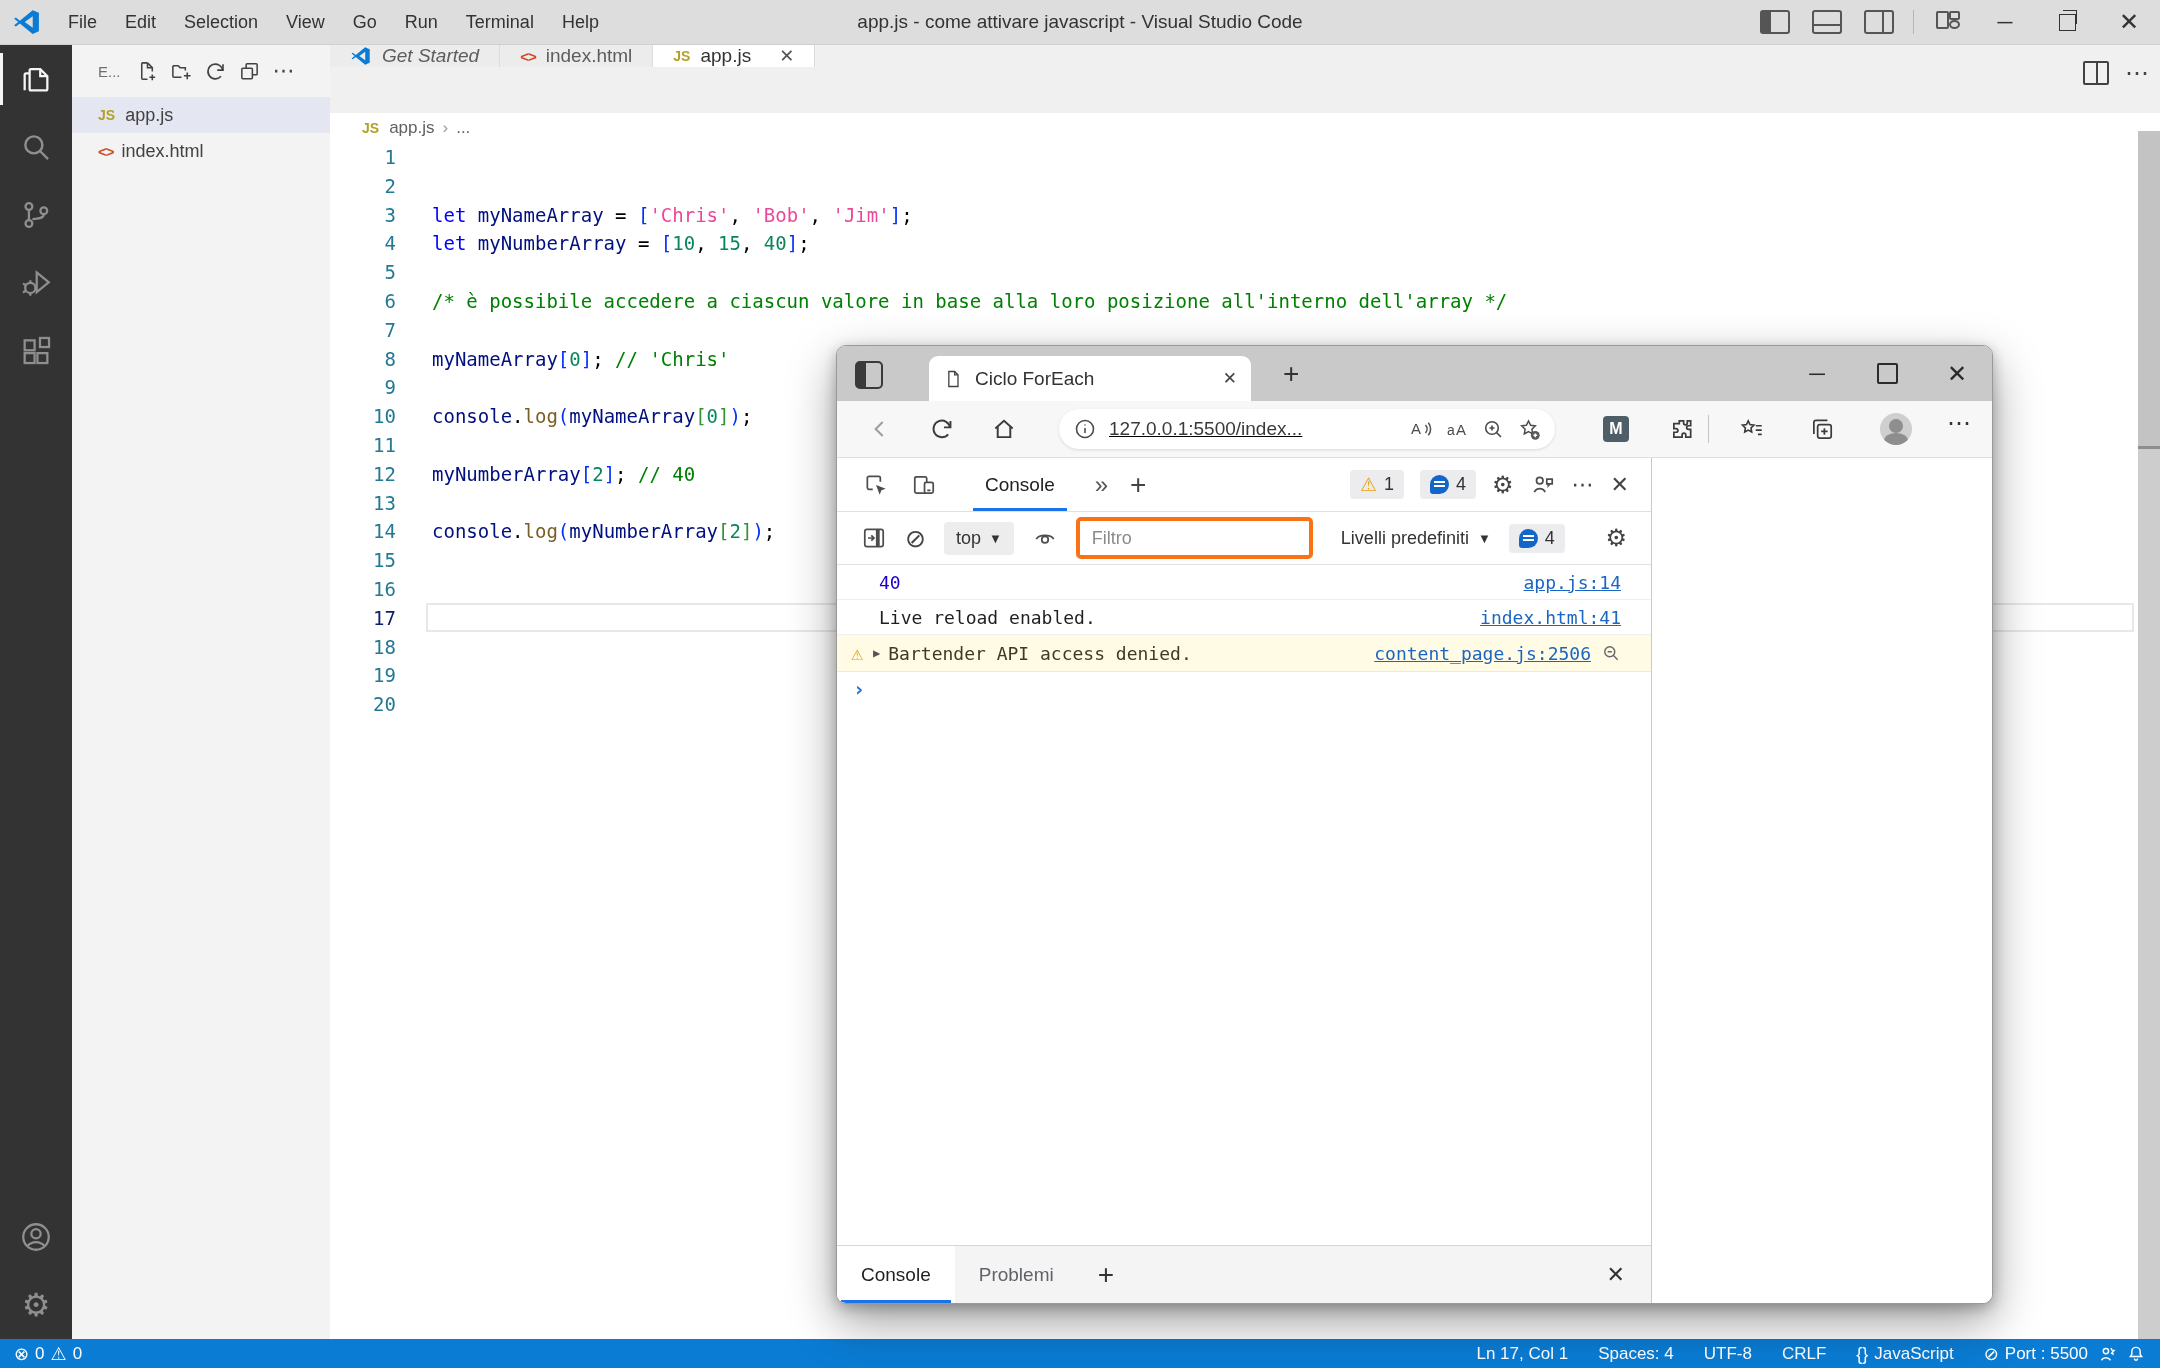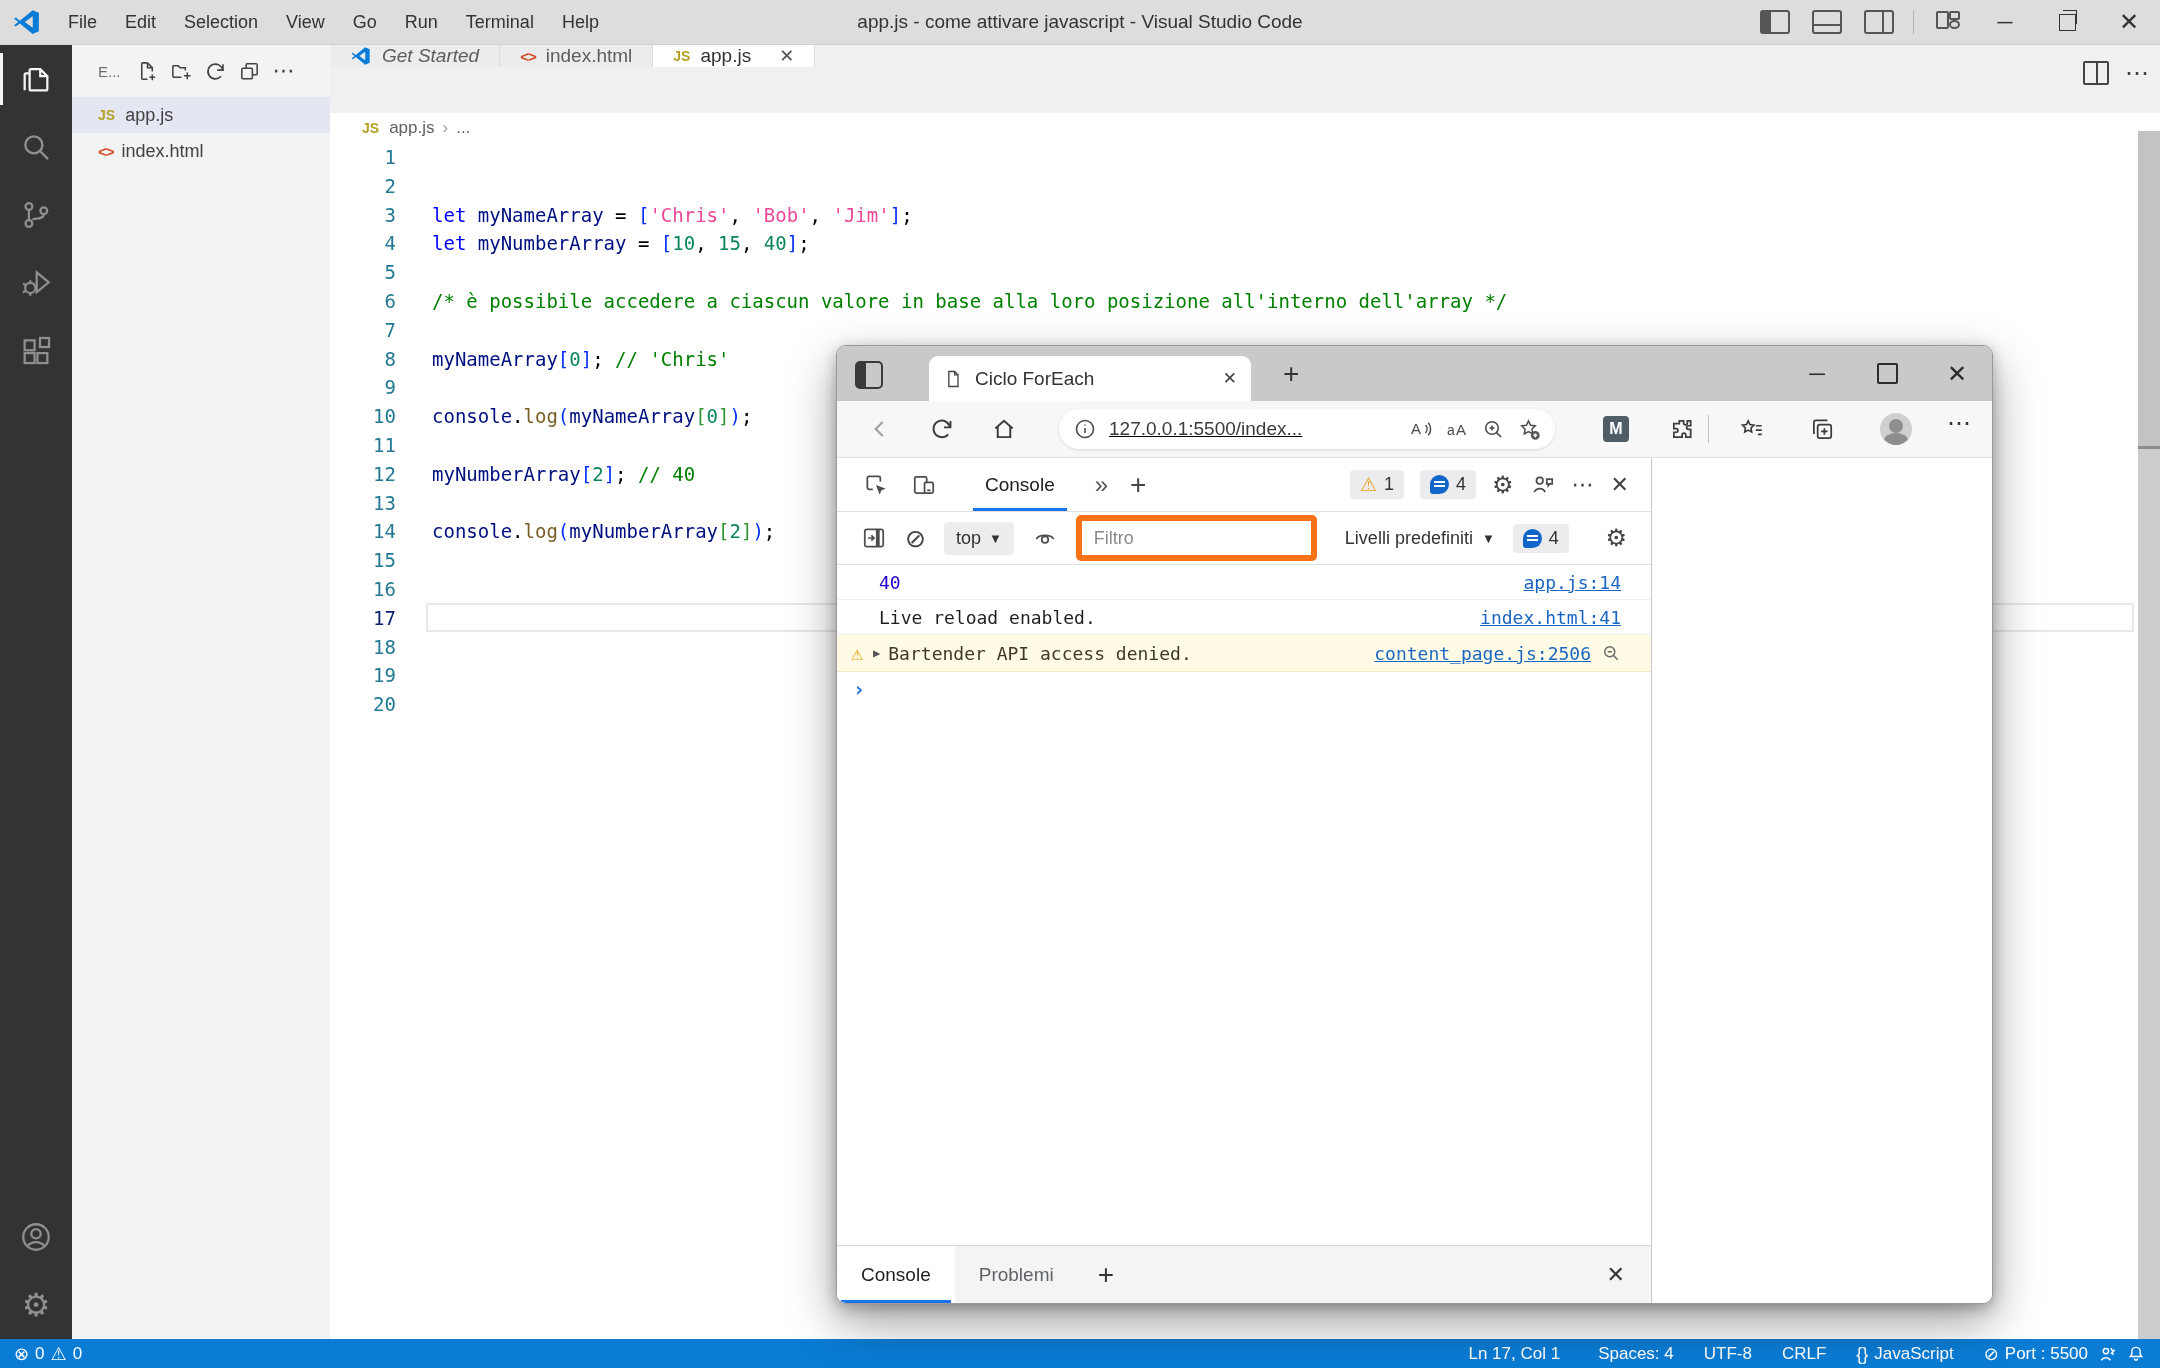--- a/index.html
+++ b/index.html
@@ -117,21 +117,21 @@
   .dt-r1right{margin-left:auto;display:flex;align-items:center;gap:16px;}
   .badge{display:flex;align-items:center;gap:7px;background:#ececee;border-radius:4px;padding:4px 10px;font-size:18px;color:#333;}
   .warn-glyph{color:#e8a117;font-size:19px;line-height:1;}
   .msgdot{width:19px;height:19px;border-radius:50% 50% 50% 3px;background:#1266c9;position:relative;}
   .msgdot::after{content:"";position:absolute;left:4px;top:6px;width:11px;height:2px;background:#fff;box-shadow:0 4px 0 #fff;}
   .dt-x{font-size:22px;color:#444;}
   .dt-gear{font-size:24px;color:#444;line-height:1;}
   .dt-row2{height:52px;border-bottom:1px solid #e0e0e0;display:flex;align-items:center;padding:0 24px;gap:18px;flex:none;}
   .top-pill{display:flex;align-items:center;gap:8px;background:#ededed;border-radius:4px;padding:6px 12px;font-size:18px;color:#333;}
   .caret{font-size:13px;color:#333;}
-  .filter-input{width:205px;height:34px;border:6px solid #f97316;border-radius:5px;font-size:18px;padding:0 12px;
+  .filter-input{width:205px;height:34px;border:4px solid #f97316;border-radius:5px;font-size:18px;padding:0 12px;
     font-family:"Liberation Sans",sans-serif;color:#333;background:#fff;}
   .filter-input::placeholder{color:#8a8a8a;}
   .levels{display:flex;align-items:center;gap:9px;font-size:18px;color:#333;margin-left:10px;}
   .dt-msgs{flex:none;font-family:"DejaVu Sans Mono",monospace;font-size:18px;}
   .msg-row{height:34px;display:flex;align-items:center;border-bottom:1px solid #efefef;padding:0 30px 0 42px;}
   .msg-row .mtext{color:#1f1f1f;}
   .msg-row.num .mtext{color:#1c00cf;}
   .msg-row .sp{flex:1;}
   .srclink{color:#1a66c2;text-decoration:underline;white-space:nowrap;}
   .msg-row.warn{height:36px;background:#fffbe5;border-bottom:1px solid #f4ecc9;padding-left:14px;}
@@ -340,21 +340,21 @@
   </div>
 
   <div class="statusbar">
     <span class="st-item">
       <span class="st-glyph">⊗</span>
       <span>0</span>
       <span class="st-glyph">⚠</span>
       <span>0</span>
     </span>
     <span class="st-right" id="status-right">
-        <span class="st-item" style="margin-right: 8px;">
+        <span class="st-item" style="margin-right: 0px;">
           <span>Ln 17, Col 1</span>
         </span>
         <span class="st-item" style="margin-right: 0px;">
           <span>Spaces: 4</span>
         </span>
         <span class="st-item" style="margin-right: 0px;">
           <span>UTF-8</span>
         </span>
         <span class="st-item" style="margin-right: 0px;">
           <span>CRLF</span>

